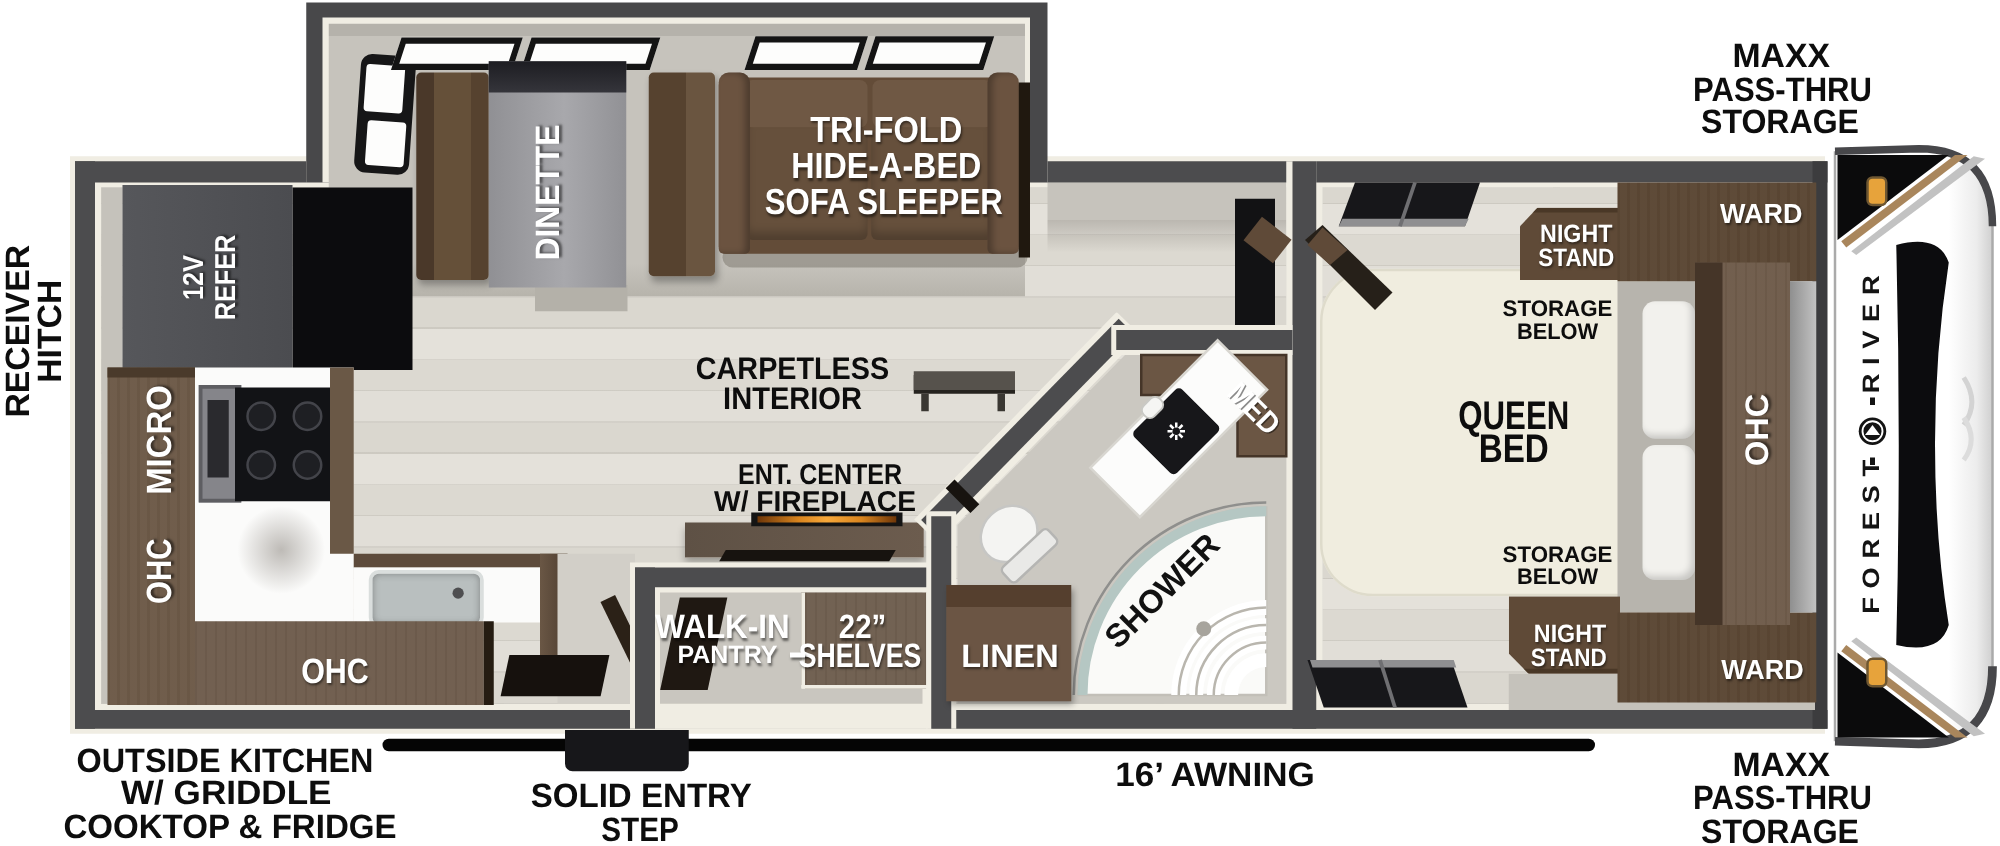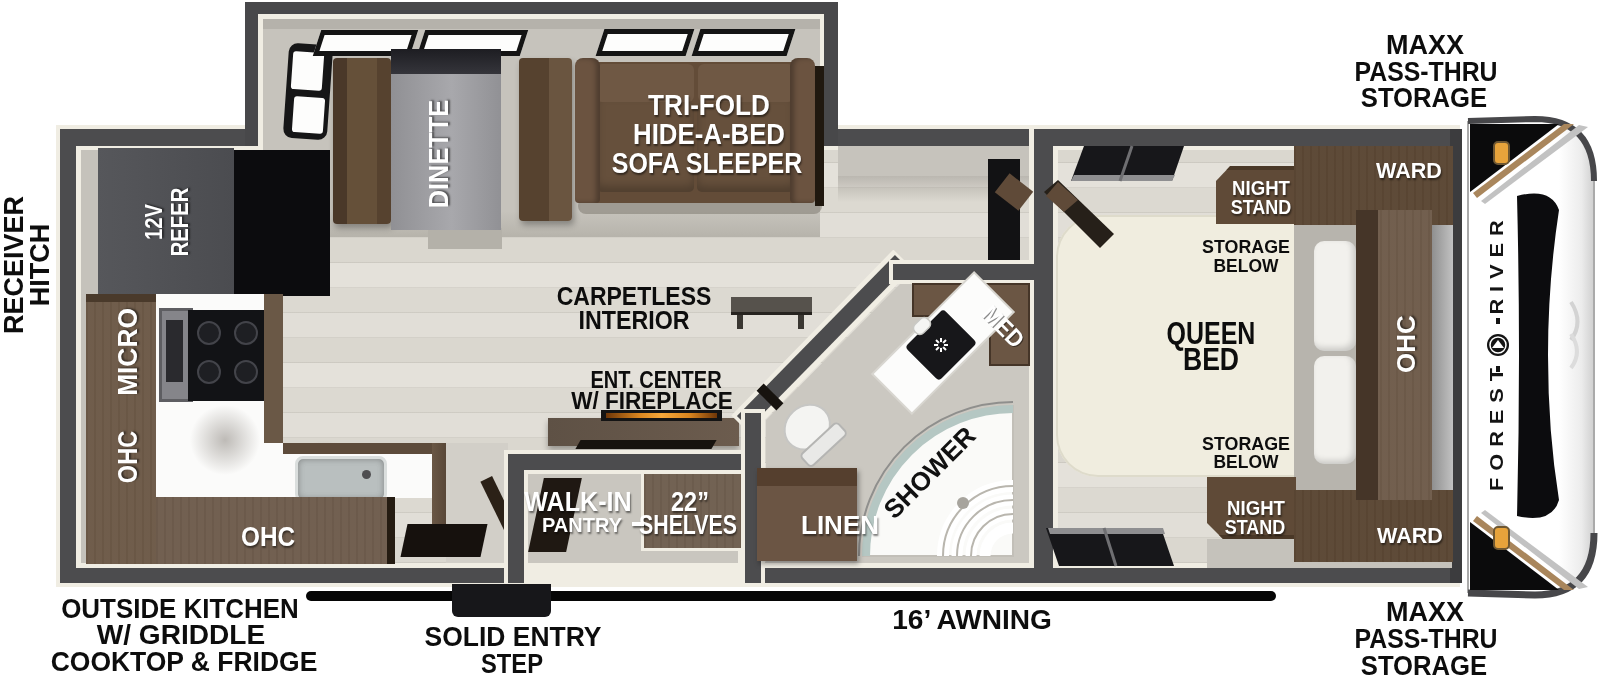--- a/index.html
+++ b/index.html
@@ -255,21 +255,21 @@
     <path d="M 313 278 A 28 28 0 0 0 285 306" fill="none" stroke="#fff" stroke-width="11"></path>
   </g>
 
   <circle cx="263" cy="253" r="6" fill="#a7a49d"></circle>
 
   <text x="0" y="0" transform="translate(231,224) rotate(-45) scale(1,1)" font-family="Liberation Sans" font-weight="bold" font-size="26" fill="#111" text-anchor="middle" dominant-baseline="middle">SHOWER</text>
 </svg>
 
 <div class="abs" style="left:757px;top:468px;width:100px;height:93px;background:linear-gradient(#553f2e 0 18px,#6b5544 18px);box-shadow:2px 3px 5px rgba(0,0,0,0.35);"></div>
 
-<div class="lbl wt" style="left:840px;top:525px;font-size:26px;--sx:1;">LINEN</div>
+<div class="lbl wt" style="left:808px;top:525px;font-size:26px;--sx:1;">LINEN</div>
 
 <div class="abs" style="left:1056px;top:215px;width:274px;height:262px;background:#f0eddf;border-radius:42px 4px 4px 42px;box-shadow:inset 0 0 0 2px #dedbcb;"></div>
 
 <div class="abs" style="left:1294px;top:225px;width:62px;height:265px;background:#b7b4ad;"></div>
 
 <div class="abs" style="left:1314px;top:241px;width:42px;height:110px;background:#f2f1ed;border-radius:10px;box-shadow:inset -3px -3px 6px rgba(0,0,0,0.18);"></div>
 <div class="abs" style="left:1314px;top:356px;width:42px;height:108px;background:#f2f1ed;border-radius:10px;box-shadow:inset -3px -3px 6px rgba(0,0,0,0.18);"></div>
 
 <div class="lbl bk" style="left:1211px;top:333px;font-size:32px;--sx:0.78;">QUEEN</div>
 <div class="lbl bk" style="left:1211px;top:359px;font-size:32px;--sx:0.83;">BED</div>

